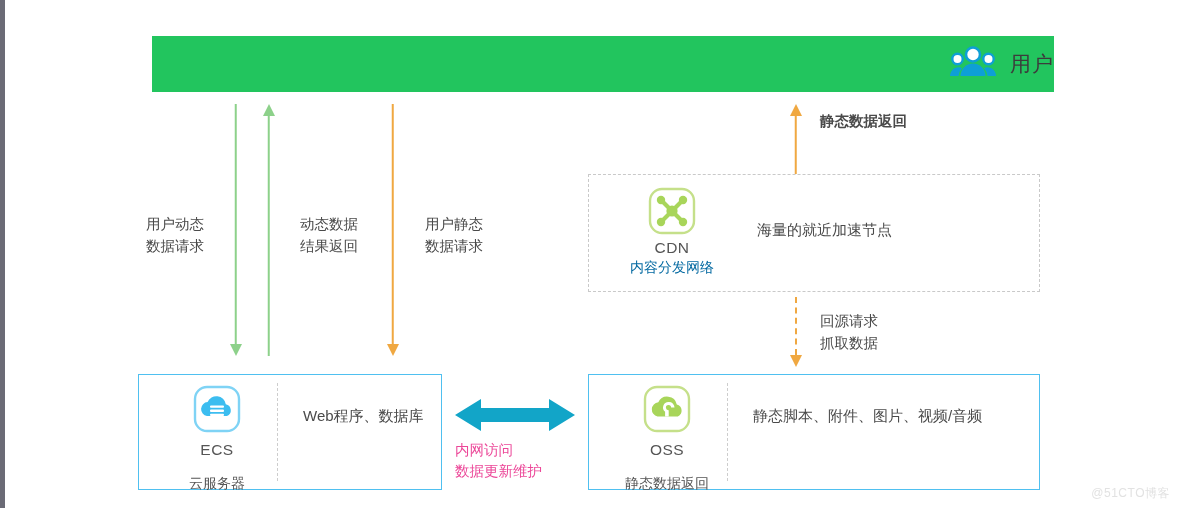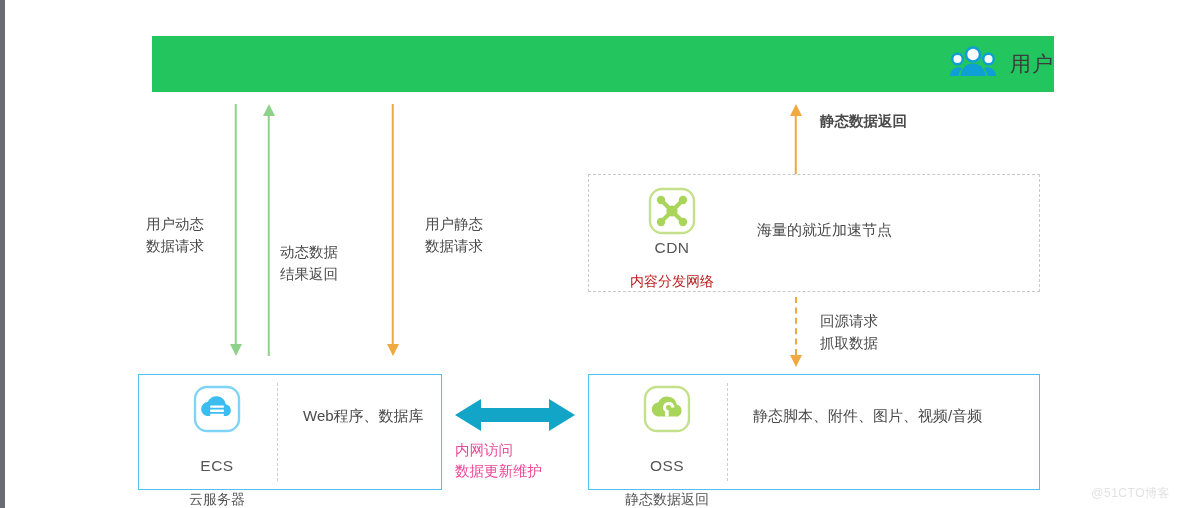--- a/index.html
+++ b/index.html
@@ -80,23 +80,23 @@
     left: 28px; top: 12px;
     width: 110px;
     text-align: center;
   }
   .cdn-ident .name {
     font-size: 15.5px;
     color: #555555;
     letter-spacing: .5px;
   }
   .cdn-ident .sub {
-    margin-top: 16px;
+    margin-top: 2px;
     font-size: 14px;
-    color: #b91c1c;
+    color: #0369a1;
   }
   .cdn-desc {
     position: absolute;
     left: 168px; top: 46px;
     font-size: 15px;
     color: #4a4a4a;
   }
 
   
   .svc-box {
@@ -115,21 +115,21 @@
     width: 0;
     border-left: 1.4px dashed #cdcdcd;
   }
   .svc-ident {
     position: absolute;
     left: 22px; top: 10px;
     width: 112px;
     text-align: center;
   }
   .svc-ident .name {
-    margin-top: 20px;
+    margin-top: 4px;
     font-size: 15.5px;
     color: #555555;
     letter-spacing: .5px;
   }
   .svc-ident .sub {
     margin-top: 16px;
     font-size: 14px;
     color: #555555;
   }
   .svc-desc {
@@ -193,21 +193,21 @@
   </div>
 
   <div class="v-arrow" style="left:386px; top:104px; width:13px; height:252px;">
     <div class="shaft" style="top:0; height:240px; background:#f0a841;"></div>
     <div class="head" style="top:240px; border-top:12px solid #f0a841;"></div>
   </div>
 
   <div class="caption" style="left:146px; top:213px;">用户动态
 数据请求</div>
 
-  <div class="caption" style="left:280px; top:213px;margin-top:28px;">动态数据
+  <div class="caption" style="left:300px; top:213px;">动态数据
 结果返回</div>
 
   <div class="caption" style="left:425px; top:213px;">用户静态
 数据请求</div>
 
   <div class="v-arrow" style="left:789px; top:104px; width:13px; height:70px;">
     <div class="head" style="top:0; border-bottom:12px solid #f0a841;"></div>
     <div class="shaft" style="top:12px; height:58px; background:#f0a841;"></div>
   </div>
   <div class="caption" style="left:820px; top:110px;font-weight:bold;">静态数据返回</div>

